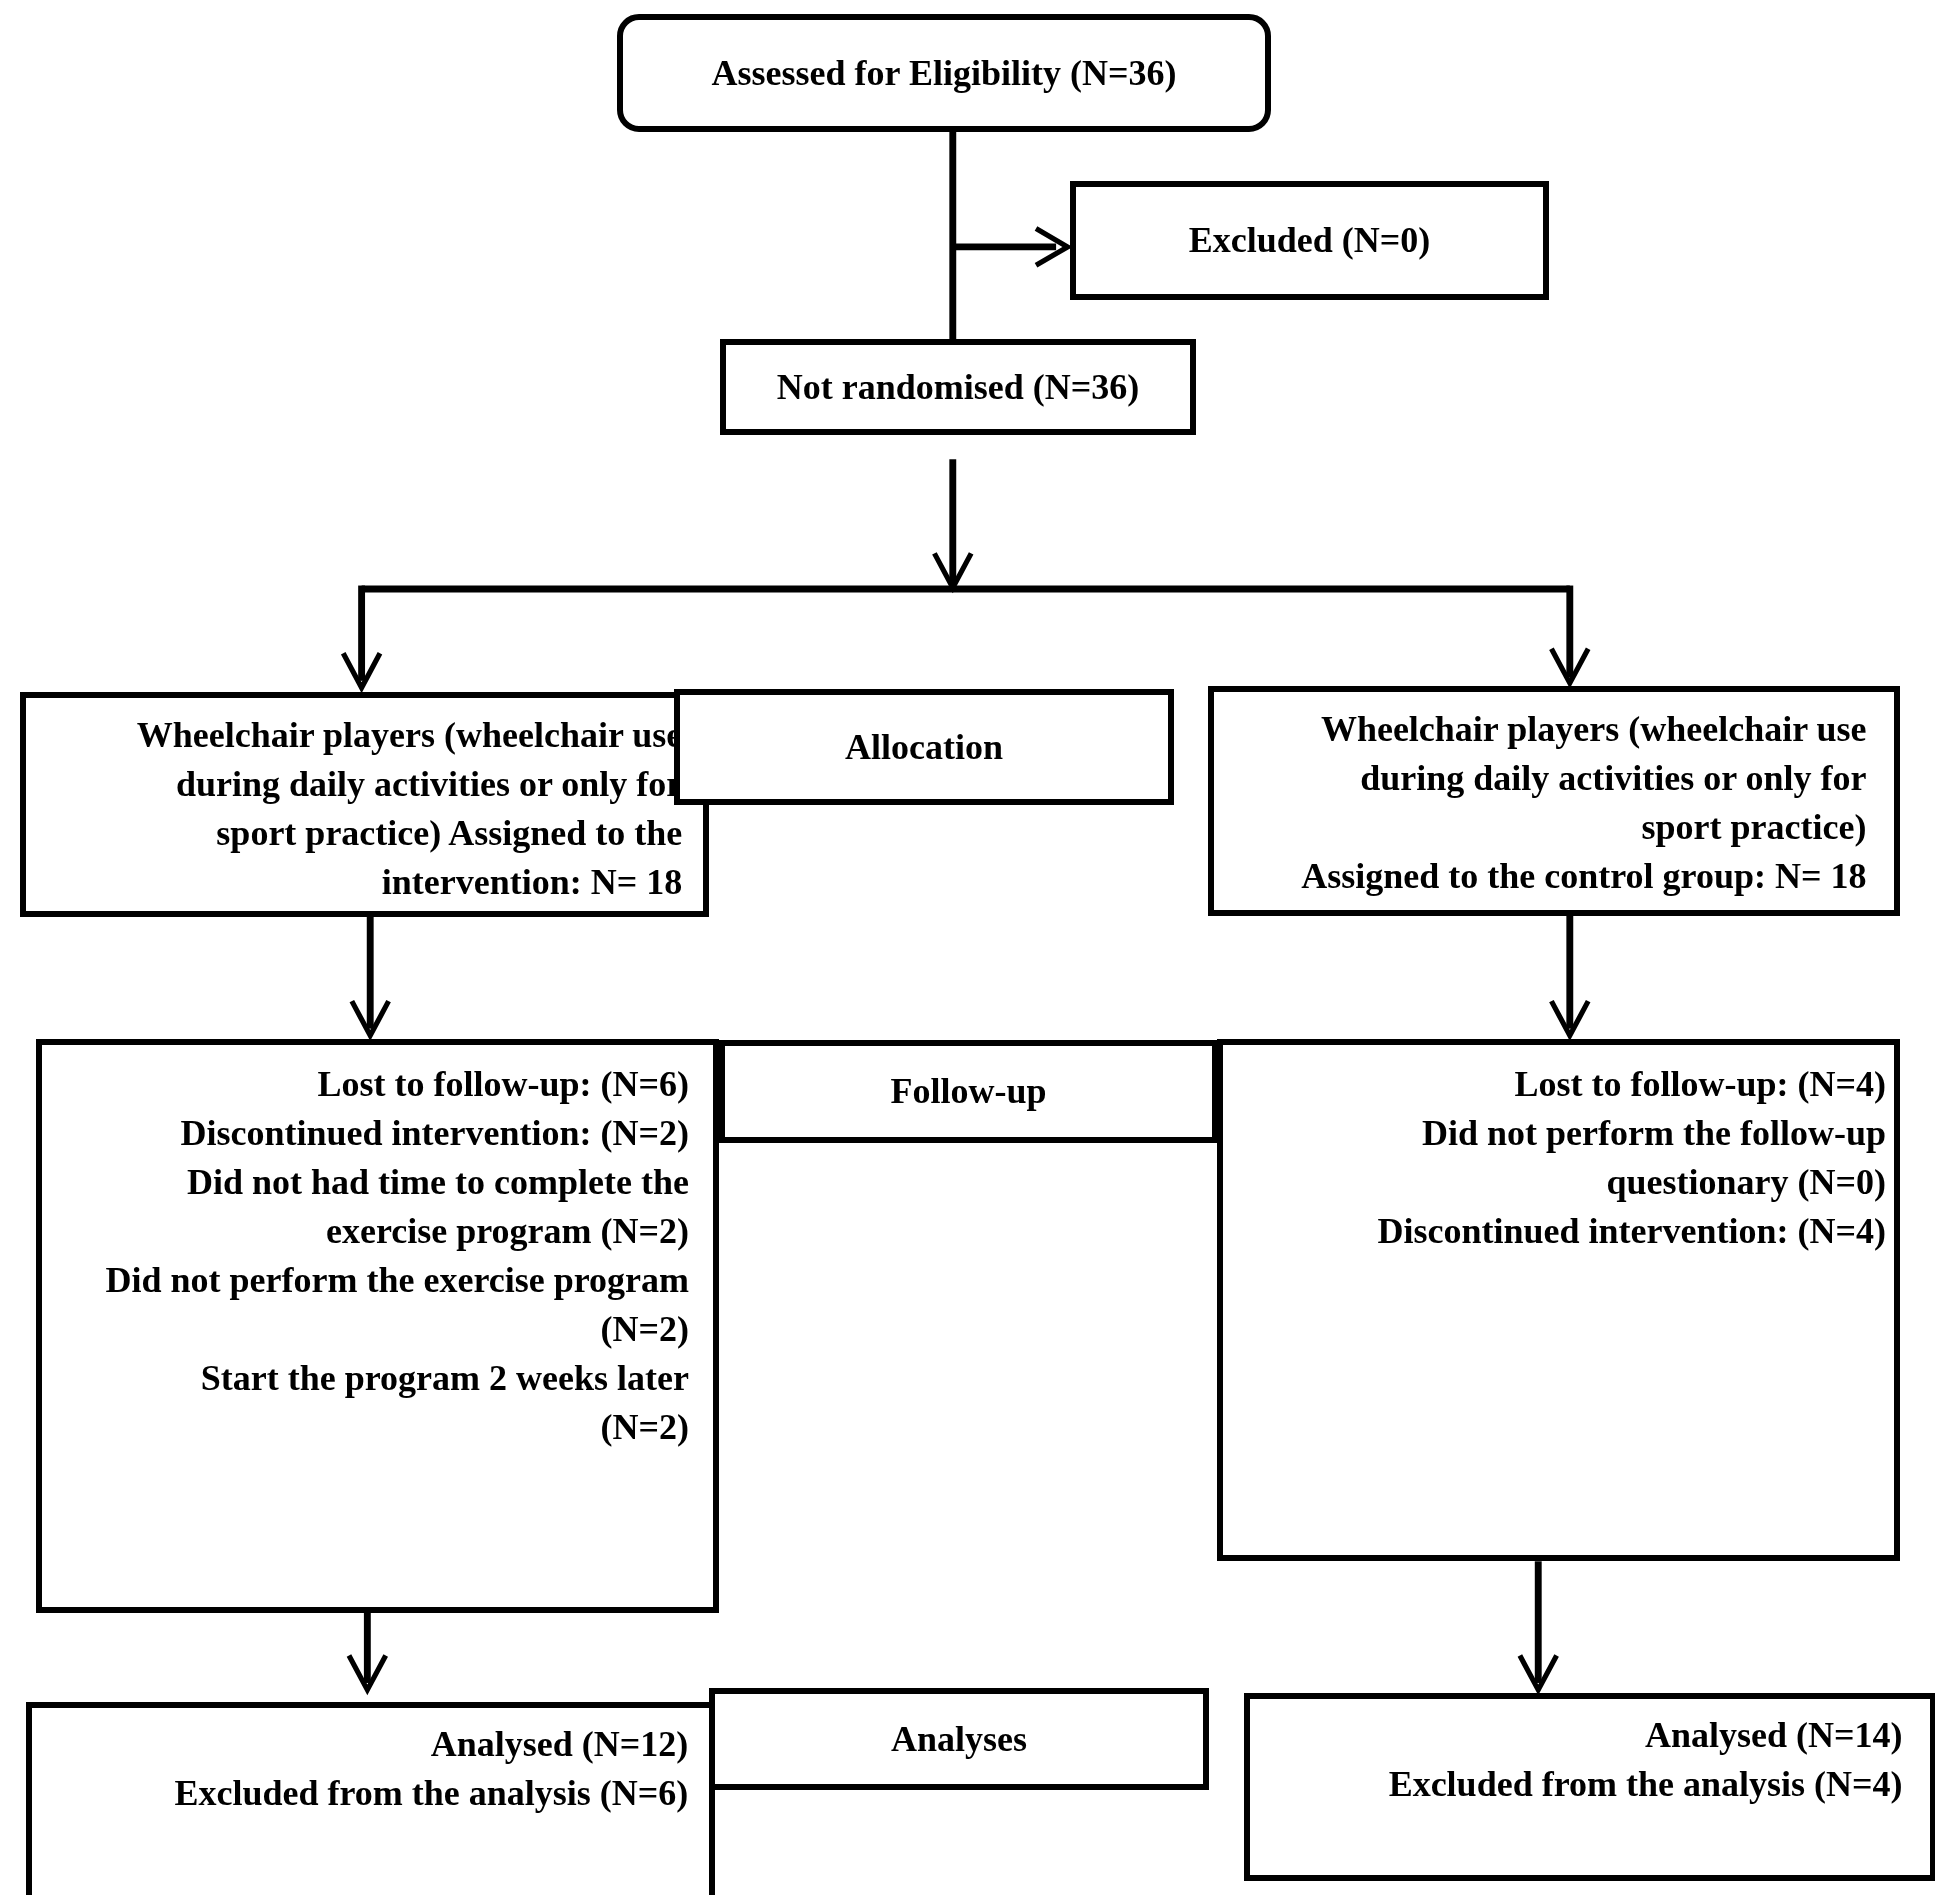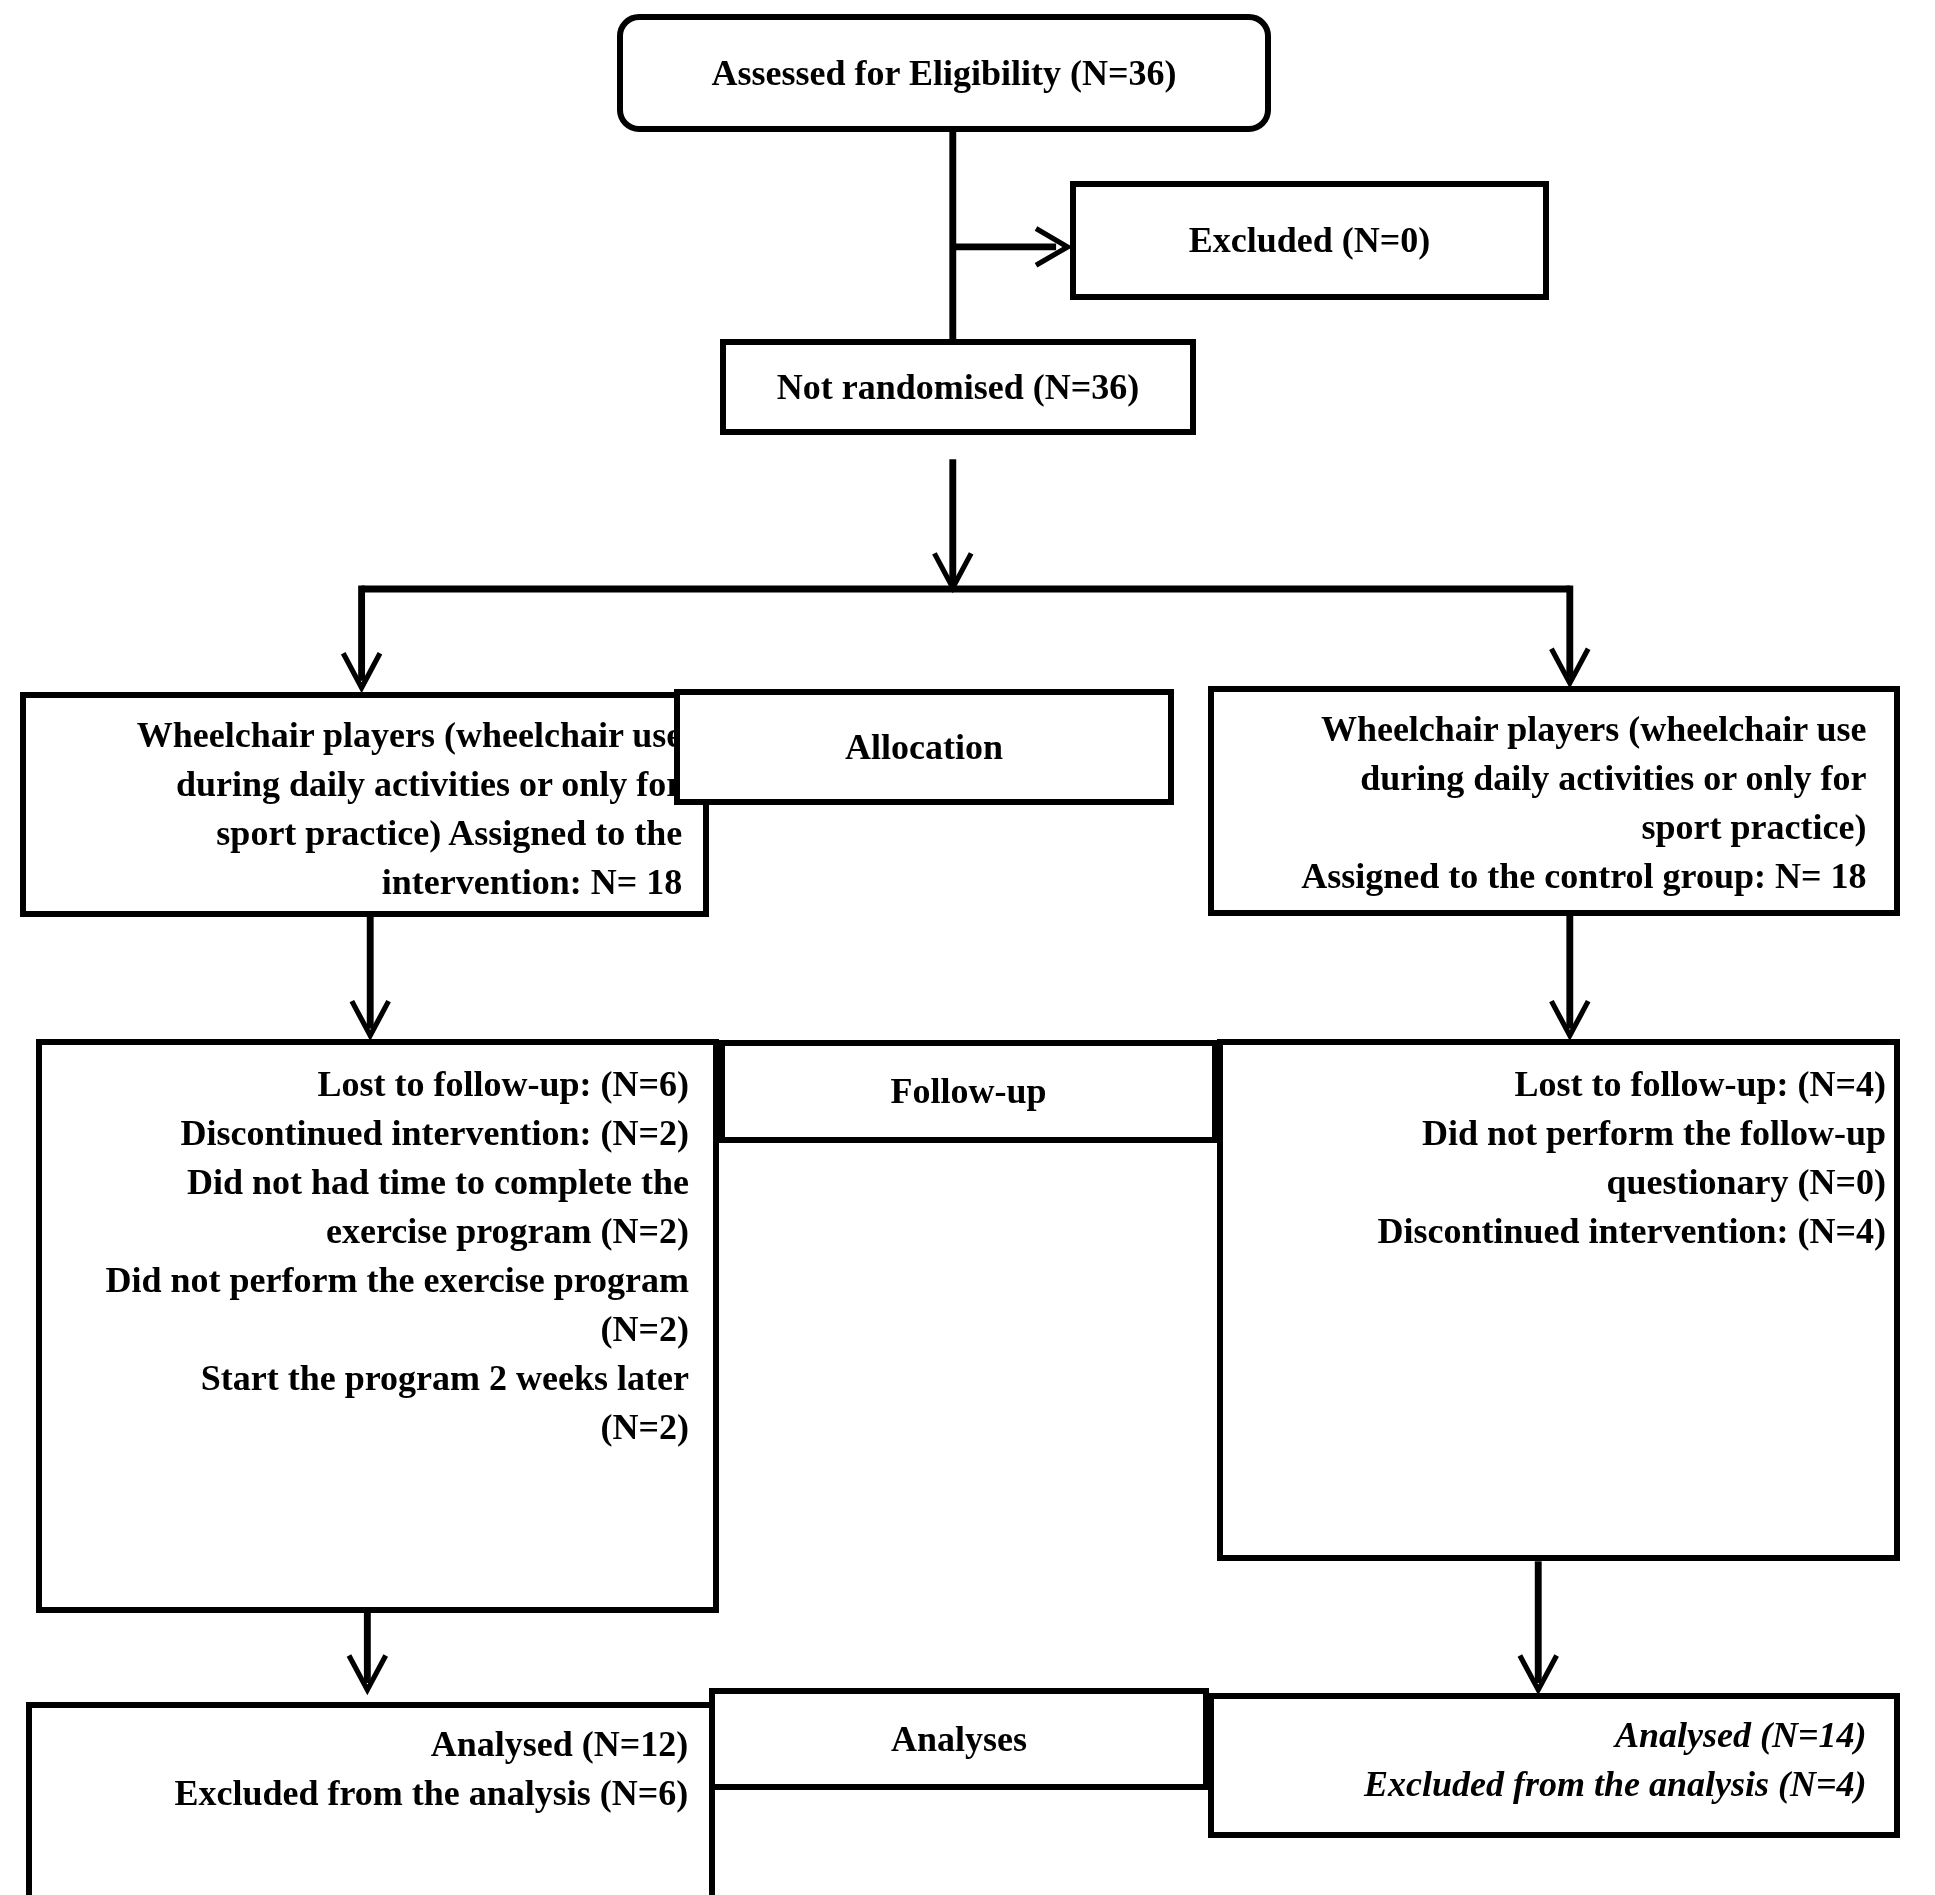--- a/index.html
+++ b/index.html
@@ -52,21 +52,21 @@
   #box-alloc-left     { left: 20px;   top: 692px; width: 689px; height: 225px; padding: 12.6px 20.7px; }
   #box-alloc-mid      { left: 674px; top: 689px; width: 500px;  height: 116px; }
   #box-alloc-right    { left: 1208px; top: 686px; width: 692px; height: 230px; padding: 12.6px 27.5px; }
   
   #box-follow-left    { left: 36px;   top: 1039px; width: 683px; height: 574px; padding: 15px 24px; }
   #box-follow-mid     { left: 719px; top: 1040px; width: 499px;  height: 103px; }
   #box-follow-right   { left: 1217px; top: 1039px; width: 683px; height: 522px; padding: 15px 8px; }
   
   #box-analysis-left  { left: 26px;   top: 1692px; width: 689px; height: 200px; padding: 11.5px 20.7px; margin-top: 10px; }
   #box-analysis-mid   { left: 709px; top: 1688px; width: 500px;  height: 102px; }
-  #box-analysis-right { left: 1208px; top: 1693px; width: 692px; height: 145px; padding: 11.5px 27.5px; font-style: italic; }
+  #box-analysis-right { left: 1244px; top: 1693px; width: 692px; height: 188px; padding: 11.5px 27.5px; }
 </style>
 </head>
 <body>
 
 <div id="canvas">
 
   <svg id="connectors" viewBox="0 0 3373 3303" xmlns="http://www.w3.org/2000/svg">
 
     <g stroke="#000000" stroke-width="12" fill="none">
       <path d="M1660 230 L1660 596"></path>

